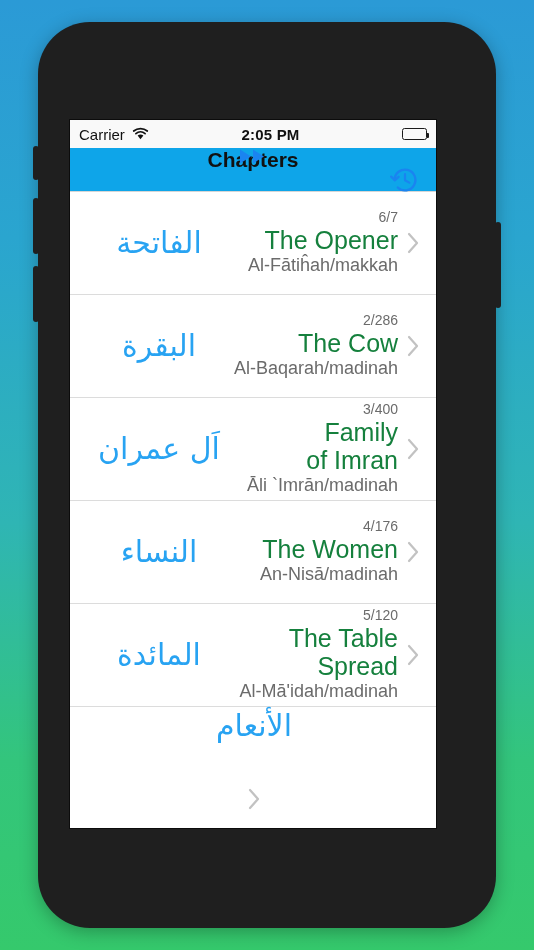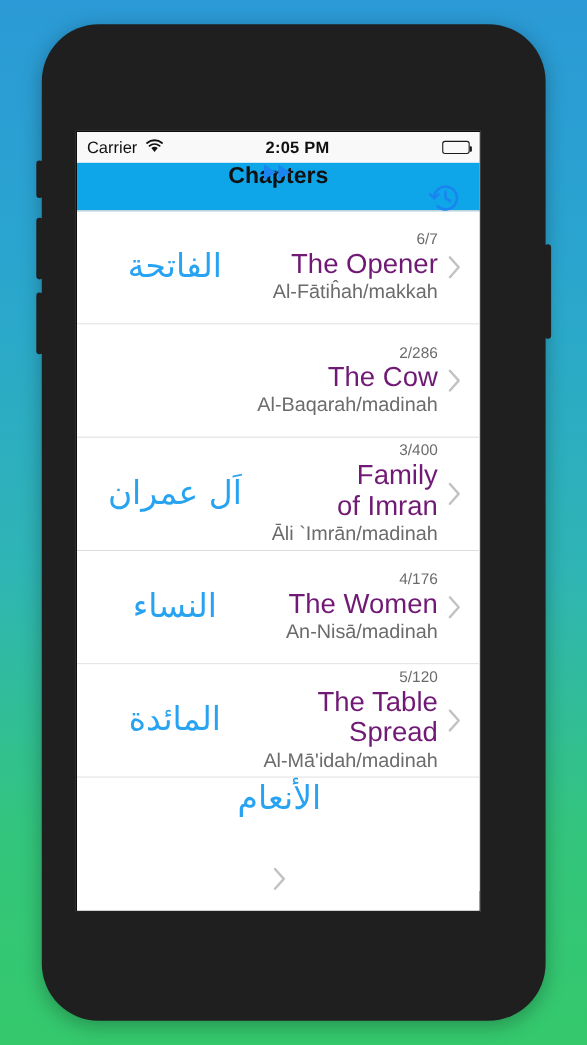--- a/index.html
+++ b/index.html
@@ -175,21 +175,21 @@
     text-align: right;
     padding-right: 4px;
   }
   .verse-count {
     font-size: 14px;
     color: #6b6b6b;
     line-height: 1.15;
   }
   .english-name {
     font-size: 25px;
-    color: #701a75;
+    color: #15803d;
     line-height: 1.12;
     margin: 1px 0 1px 0;
     white-space: pre-line;
   }
   .translit {
     font-size: 18px;
     color: #6b6b6b;
     line-height: 1.2;
     text-align: center;
   }
@@ -262,20 +262,21 @@
           <div class="translit">Al-Fātiĥah/makkah</div>
         </div>
         <div class="chevron">
           <svg width="13" height="22" viewBox="0 0 13 22">
               <path d="M2 2 L10 11 L2 20" stroke="currentColor" stroke-width="2.2" fill="none" stroke-linecap="round" stroke-linejoin="round"></path>
             </svg>
         </div>
       </div>
 
       <div class="chapter-row">
+        <div class="arabic-name">البقرة</div>
         <div class="row-spacer"></div>
         <div class="row-info">
           <div class="verse-count">2/286</div>
           <div class="english-name">The Cow</div>
           <div class="translit">Al-Baqarah/madinah</div>
         </div>
         <div class="chevron">
           <svg width="13" height="22" viewBox="0 0 13 22">
               <path d="M2 2 L10 11 L2 20" stroke="currentColor" stroke-width="2.2" fill="none" stroke-linecap="round" stroke-linejoin="round"></path>
             </svg>

